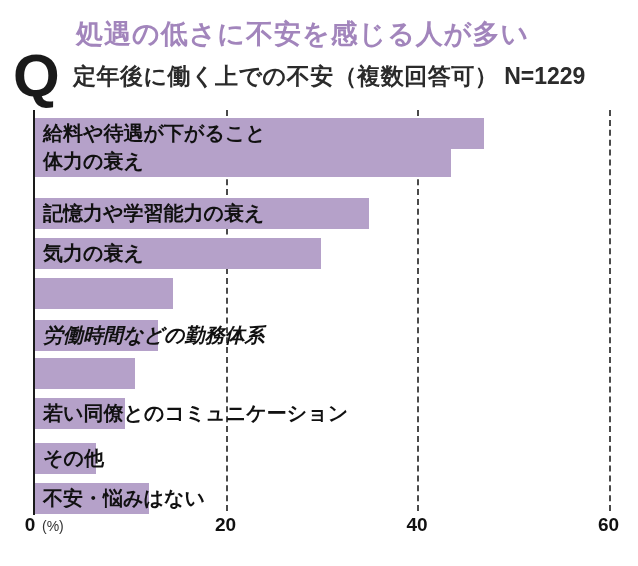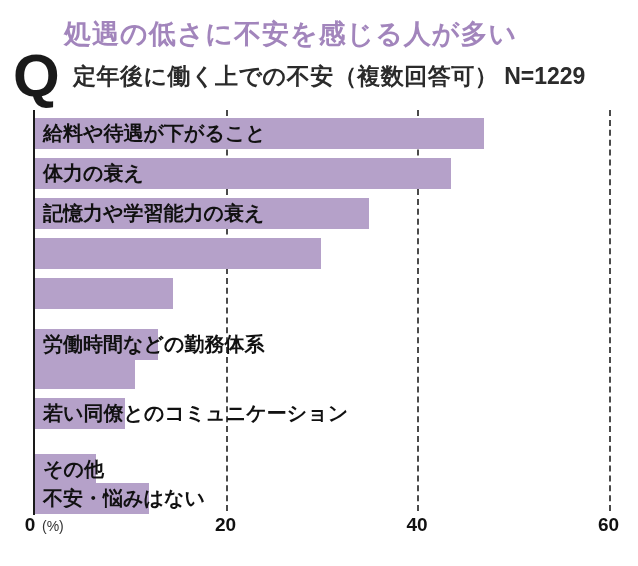--- a/index.html
+++ b/index.html
@@ -9,21 +9,21 @@
   .page {
     position: relative;
     width: 638px;
     height: 566px;
     background: #ffffff;
     overflow: hidden;
   }
 
   .chart-title {
     position: absolute;
-    left: 64px;
+    left: 76px;
     top: 16px;
     font-size: 27px;
     font-weight: bold;
     letter-spacing: 1px;
     color: #a285bc;
     white-space: nowrap;
   }
 
   .q-mark {
     position: absolute;
@@ -131,46 +131,47 @@
         <div class="gridline" style="left: 225.5px;"></div>
         <div class="gridline" style="left: 417px;"></div>
         <div class="gridline" style="left: 608.5px;"></div>
       </div>
     <div class="y-axis-line"></div>
     <div id="bars">
         <div class="bar-row" style="top: 118px; width: 600px;">
           <div class="bar" style="width: 449px; background: rgb(181, 161, 201);"></div>
           <div class="bar-label">給料や待遇が下がること</div>
         </div>
-        <div class="bar-row" style="top: 158px; width: 600px; text-decoration: underline;">
+        <div class="bar-row" style="top: 146px; width: 600px; text-decoration: underline;">
           <div class="bar" style="width: 416px; background: rgb(181, 161, 201);"></div>
           <div class="bar-label">体力の衰え</div>
         </div>
         <div class="bar-row" style="top: 198px; width: 600px;">
           <div class="bar" style="width: 334px; background: rgb(181, 161, 201);"></div>
           <div class="bar-label">記憶力や学習能力の衰え</div>
         </div>
         <div class="bar-row" style="top: 238px; width: 600px;">
           <div class="bar" style="width: 286px; background: rgb(181, 161, 201);"></div>
+          <div class="bar-label">気力の衰え</div>
         </div>
         <div class="bar-row" style="top: 278px; width: 600px;">
           <div class="bar" style="width: 138px; background: rgb(181, 161, 201);"></div>
         </div>
-        <div class="bar-row" style="top: 329px; width: 600px;">
+        <div class="bar-row" style="top: 320px; width: 600px; font-style: italic;">
           <div class="bar" style="width: 123px; background: rgb(181, 161, 201);"></div>
           <div class="bar-label">労働時間などの勤務体系</div>
         </div>
         <div class="bar-row" style="top: 358px; width: 600px;">
           <div class="bar" style="width: 100px; background: rgb(181, 161, 201);"></div>
         </div>
         <div class="bar-row" style="top: 398px; width: 600px;">
           <div class="bar" style="width: 90px; background: rgb(181, 161, 201);"></div>
           <div class="bar-label">若い同僚とのコミュニケーション</div>
         </div>
-        <div class="bar-row" style="top: 454px; width: 600px; padding-left: 33px;">
+        <div class="bar-row" style="top: 443px; width: 600px; padding-left: 33px;">
           <div class="bar" style="width: 61px; background: rgb(181, 161, 201);"></div>
           <div class="bar-label">その他</div>
         </div>
         <div class="bar-row" style="top: 483px; width: 600px; padding-left: 20px;">
           <div class="bar" style="width: 114px; background: rgb(181, 161, 201);"></div>
           <div class="bar-label">不安・悩みはない</div>
         </div>
       </div>
     <div id="xticks">
         <span class="x-tick-label" style="left: 30px;">0</span>

